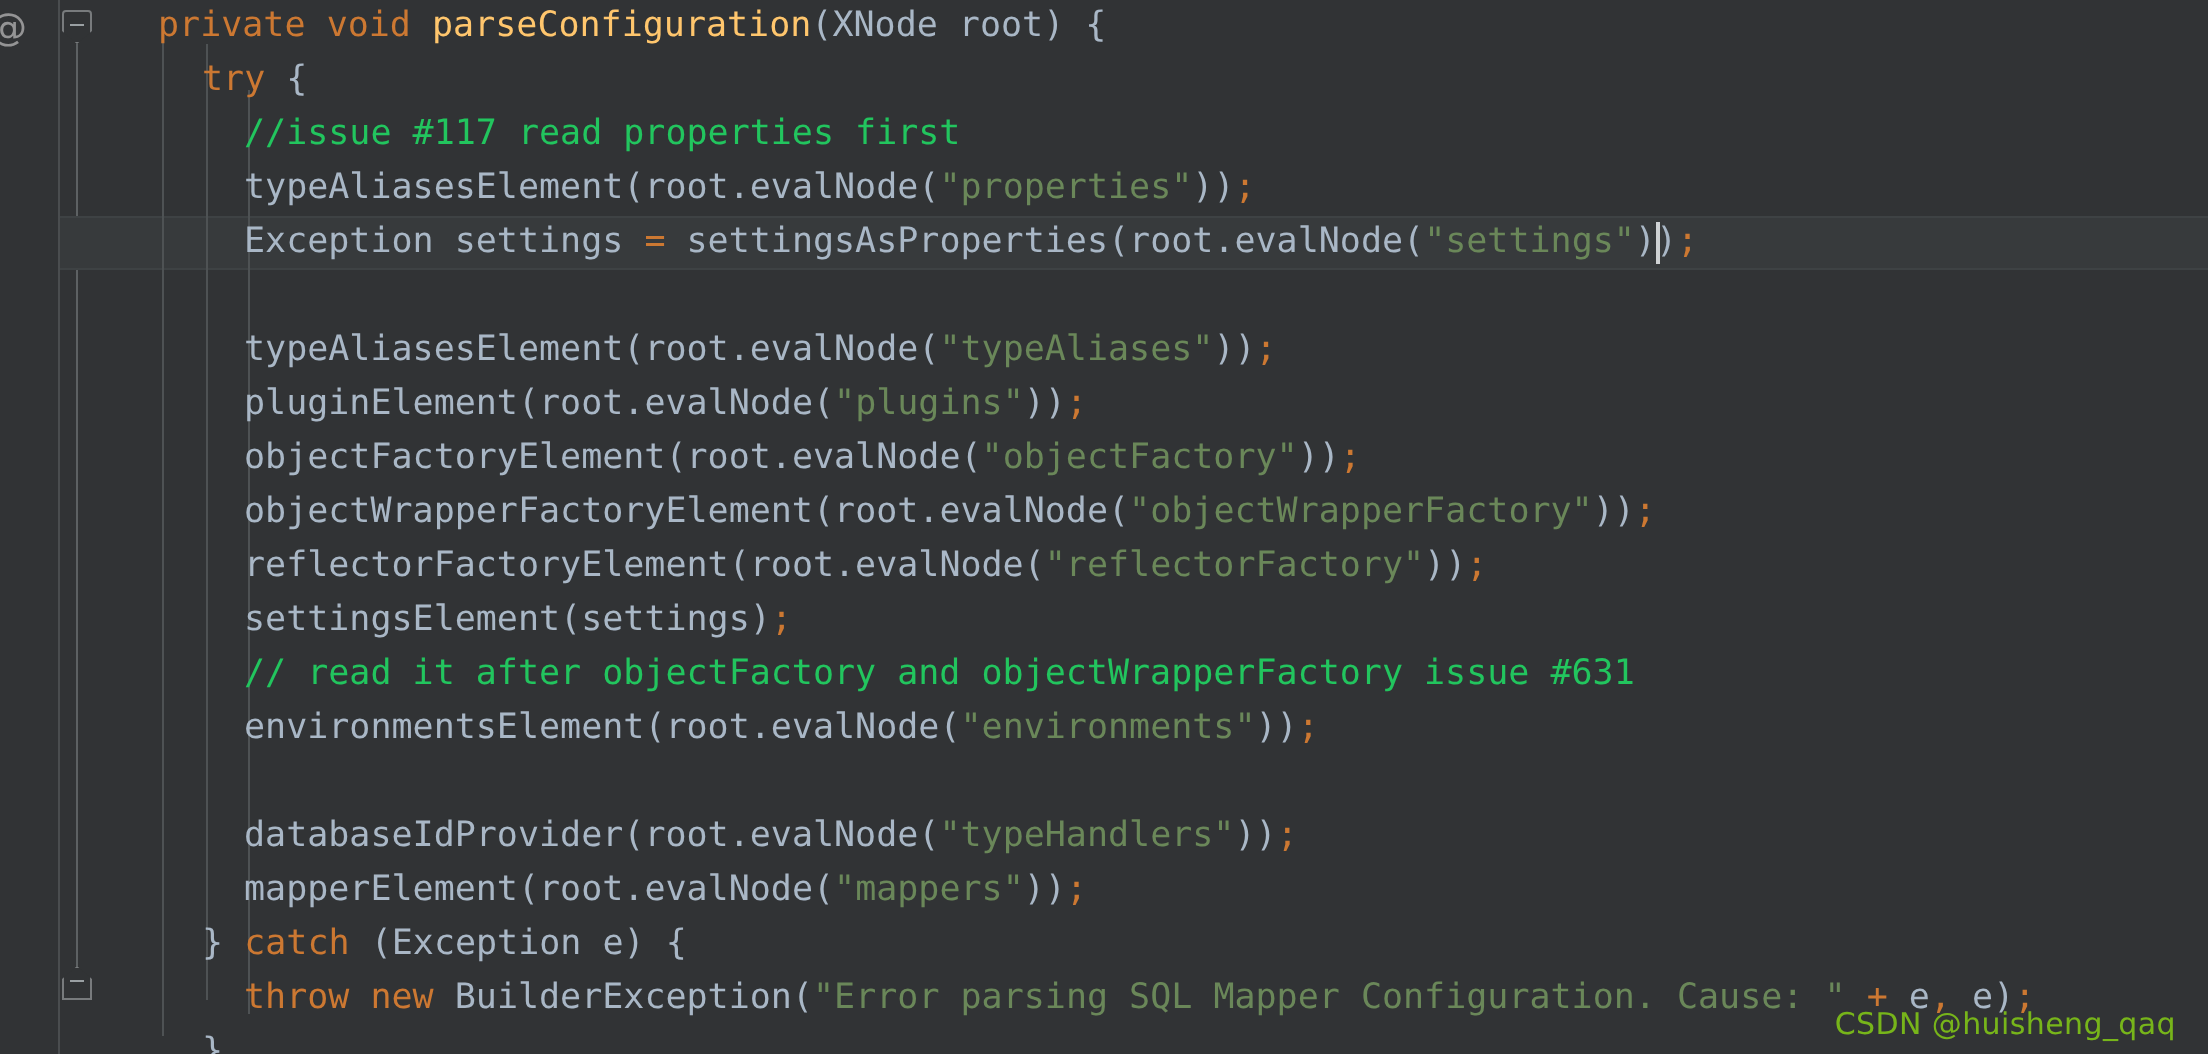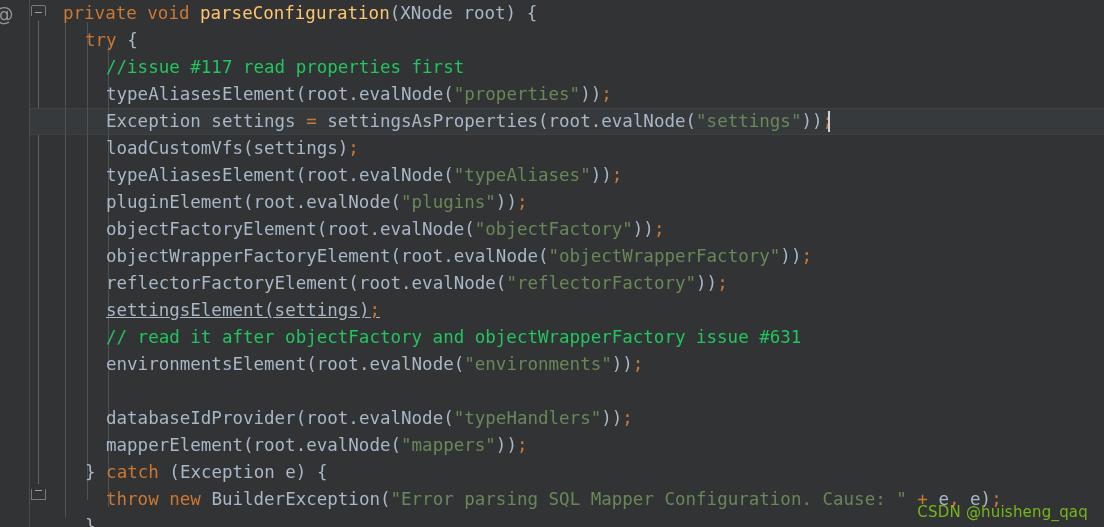--- a/index.html
+++ b/index.html
@@ -85,21 +85,21 @@
     clip-path: polygon(0 0, 100% 0, 100% 62%, 50% 100%, 0 62%);
   }
   .fold-marker.bottom {
     top: 483px;
     clip-path: polygon(50% 0, 100% 38%, 100% 100%, 0 100%, 0 38%);
   }
 
   
   #code {
     position: absolute;
-    left: 48px;
+    left: 64px;
     top: 0;
     right: 0;
     height: 394px;
   }
 
   
   .indent-guide {
     position: absolute;
     top: 0;
     width: 1px;
@@ -179,27 +179,26 @@
 
   <div id="code">
       <div class="indent-guide" style="left: 17px; height: 500px; top: 18px;"></div>
       <div class="indent-guide" style="left: 39px; height: 478px; top: 22px;"></div>
       <div class="indent-guide" style="left: 60px; height: 462px; top: 45px;"></div>
       <div class="line" style="top: 0px; left: 15px;"><span class="kw">private</span><span class="id"> </span><span class="kw">void</span><span class="id"> </span><span class="mth">parseConfiguration</span><span class="brc">(</span><span class="id">XNode root</span><span class="brc">)</span><span class="id"> </span><span class="brc">{</span></div>
       <div class="line" style="top: 27px; left: 37px;"><span class="kw">try</span><span class="id"> </span><span class="brc">{</span></div>
       <div class="line" style="top: 54px; left: 58px;"><span class="cmt">//issue #117 read properties first</span></div>
       <div class="line" style="top: 81px; left: 58px;"><span class="id">typeAliasesElement</span><span class="brc">(</span><span class="id">root.evalNode</span><span class="brc">(</span><span class="str">"properties"</span><span class="brc">))</span><span class="pun">;</span></div>
       <div class="line" style="top: 108px; left: 58px;"><span class="id">Exception settings </span><span class="pun">=</span><span class="id"> settingsAsProperties</span><span class="brc">(</span><span class="id">root.evalNode</span><span class="brc">(</span><span class="str">"settings"</span><span class="brc">))</span><span class="pun">;</span></div>
-      <div class="line" style="top: 135px; left: 58px;"><span class="id">loadCustomVfs</span><span class="brc">(</span><span class="id">settings</span><span class="brc">)</span><span class="pun">;</span></div>
       <div class="line" style="top: 162px; left: 58px;"><span class="id">typeAliasesElement</span><span class="brc">(</span><span class="id">root.evalNode</span><span class="brc">(</span><span class="str">"typeAliases"</span><span class="brc">))</span><span class="pun">;</span></div>
       <div class="line" style="top: 189px; left: 58px;"><span class="id">pluginElement</span><span class="brc">(</span><span class="id">root.evalNode</span><span class="brc">(</span><span class="str">"plugins"</span><span class="brc">))</span><span class="pun">;</span></div>
       <div class="line" style="top: 216px; left: 58px;"><span class="id">objectFactoryElement</span><span class="brc">(</span><span class="id">root.evalNode</span><span class="brc">(</span><span class="str">"objectFactory"</span><span class="brc">))</span><span class="pun">;</span></div>
       <div class="line" style="top: 243px; left: 58px;"><span class="id">objectWrapperFactoryElement</span><span class="brc">(</span><span class="id">root.evalNode</span><span class="brc">(</span><span class="str">"objectWrapperFactory"</span><span class="brc">))</span><span class="pun">;</span></div>
       <div class="line" style="top: 270px; left: 58px;"><span class="id">reflectorFactoryElement</span><span class="brc">(</span><span class="id">root.evalNode</span><span class="brc">(</span><span class="str">"reflectorFactory"</span><span class="brc">))</span><span class="pun">;</span></div>
-      <div class="line" style="top: 297px; left: 58px; text-decoration: underline;"><span class="id">settingsElement</span><span class="brc">(</span><span class="id">settings</span><span class="brc">)</span><span class="pun">;</span></div>
+      <div class="line" style="top: 297px; left: 58px;"><span class="id">settingsElement</span><span class="brc">(</span><span class="id">settings</span><span class="brc">)</span><span class="pun">;</span></div>
       <div class="line" style="top: 324px; left: 58px;"><span class="cmt">// read it after objectFactory and objectWrapperFactory issue #631</span></div>
       <div class="line" style="top: 351px; left: 58px;"><span class="id">environmentsElement</span><span class="brc">(</span><span class="id">root.evalNode</span><span class="brc">(</span><span class="str">"environments"</span><span class="brc">))</span><span class="pun">;</span></div>
       <div class="line" style="top: 405px; left: 58px;"><span class="id">databaseIdProvider</span><span class="brc">(</span><span class="id">root.evalNode</span><span class="brc">(</span><span class="str">"typeHandlers"</span><span class="brc">))</span><span class="pun">;</span></div>
       <div class="line" style="top: 432px; left: 58px;"><span class="id">mapperElement</span><span class="brc">(</span><span class="id">root.evalNode</span><span class="brc">(</span><span class="str">"mappers"</span><span class="brc">))</span><span class="pun">;</span></div>
       <div class="line" style="top: 459px; left: 37px; text-align: center;"><span class="brc">}</span><span class="id"> </span><span class="kw">catch</span><span class="id"> </span><span class="brc">(</span><span class="id">Exception e</span><span class="brc">)</span><span class="id"> </span><span class="brc">{</span></div>
       <div class="line" style="top: 486px; left: 58px;"><span class="kw">throw</span><span class="id"> </span><span class="kw">new</span><span class="id"> BuilderException</span><span class="brc">(</span><span class="str">"Error parsing SQL Mapper Configuration. Cause: "</span><span class="id"> </span><span class="pun">+</span><span class="id"> e</span><span class="pun">,</span><span class="id"> e</span><span class="brc">)</span><span class="pun">;</span></div>
       <div class="line" style="top: 513px; left: 37px;"><span class="brc">}</span></div>
     </div>
 
   <div id="caret" style="left: 828px; top: 111px;"></div>

